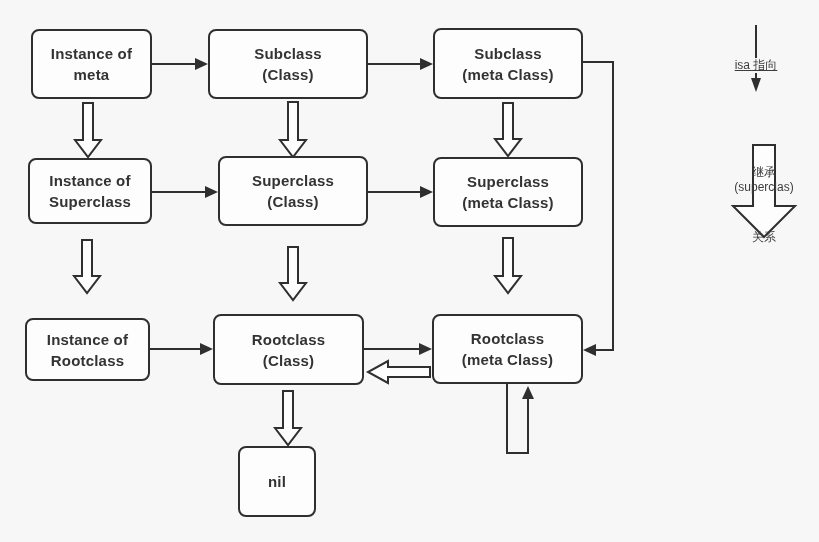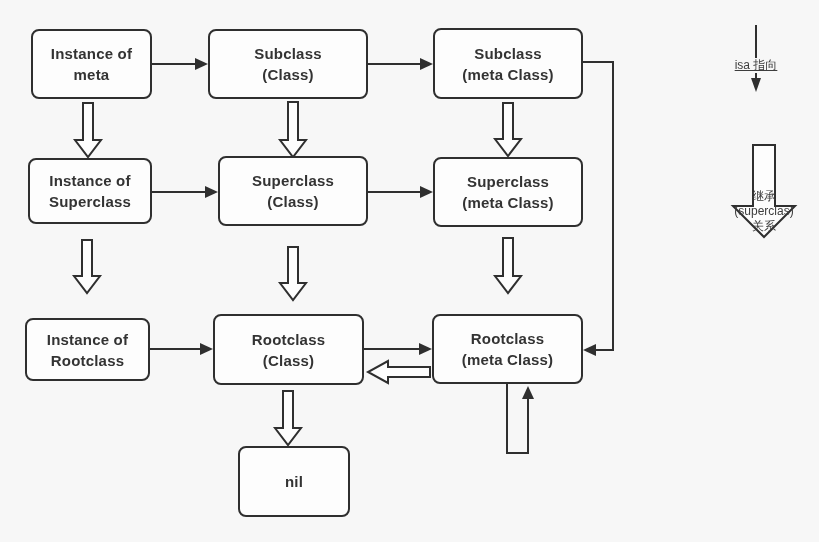--- a/index.html
+++ b/index.html
@@ -110,24 +110,24 @@
   </div>
   <div class="node" style="left:213px;top:314px;width:151px;height:71px;">
     <span>Rootclass</span>
     <span>(Class)</span>
   </div>
   <div class="node" style="left:432px;top:314px;width:151px;height:70px;">
     <span>Rootclass</span>
     <span>(meta Class)</span>
   </div>
 
-  <div class="node" style="left:238px;top:446px;width:112px;height:71px;text-align:right;">
+  <div class="node" style="left:238px;top:446px;width:78px;height:71px;text-align:right;">
     <span>nil</span>
   </div>
 
   <div class="legend-label isa-label" style="left:727px;top:58px;width:58px;text-decoration:underline;">isa 指向</div>
   <div class="legend-label" style="left:714px;top:165px;width:100px;">
-    <span style="display:block;margin-top:24px;">继承</span>
+    <span style="display:block;">继承</span>
     <span style="display:block;text-align:center;">(superclas)</span>
-    <span style="display:block;">关系</span>
+    <span style="display:block;margin-top:35px;">关系</span>
   </div>
 
 </div>
 
 </body></html>

